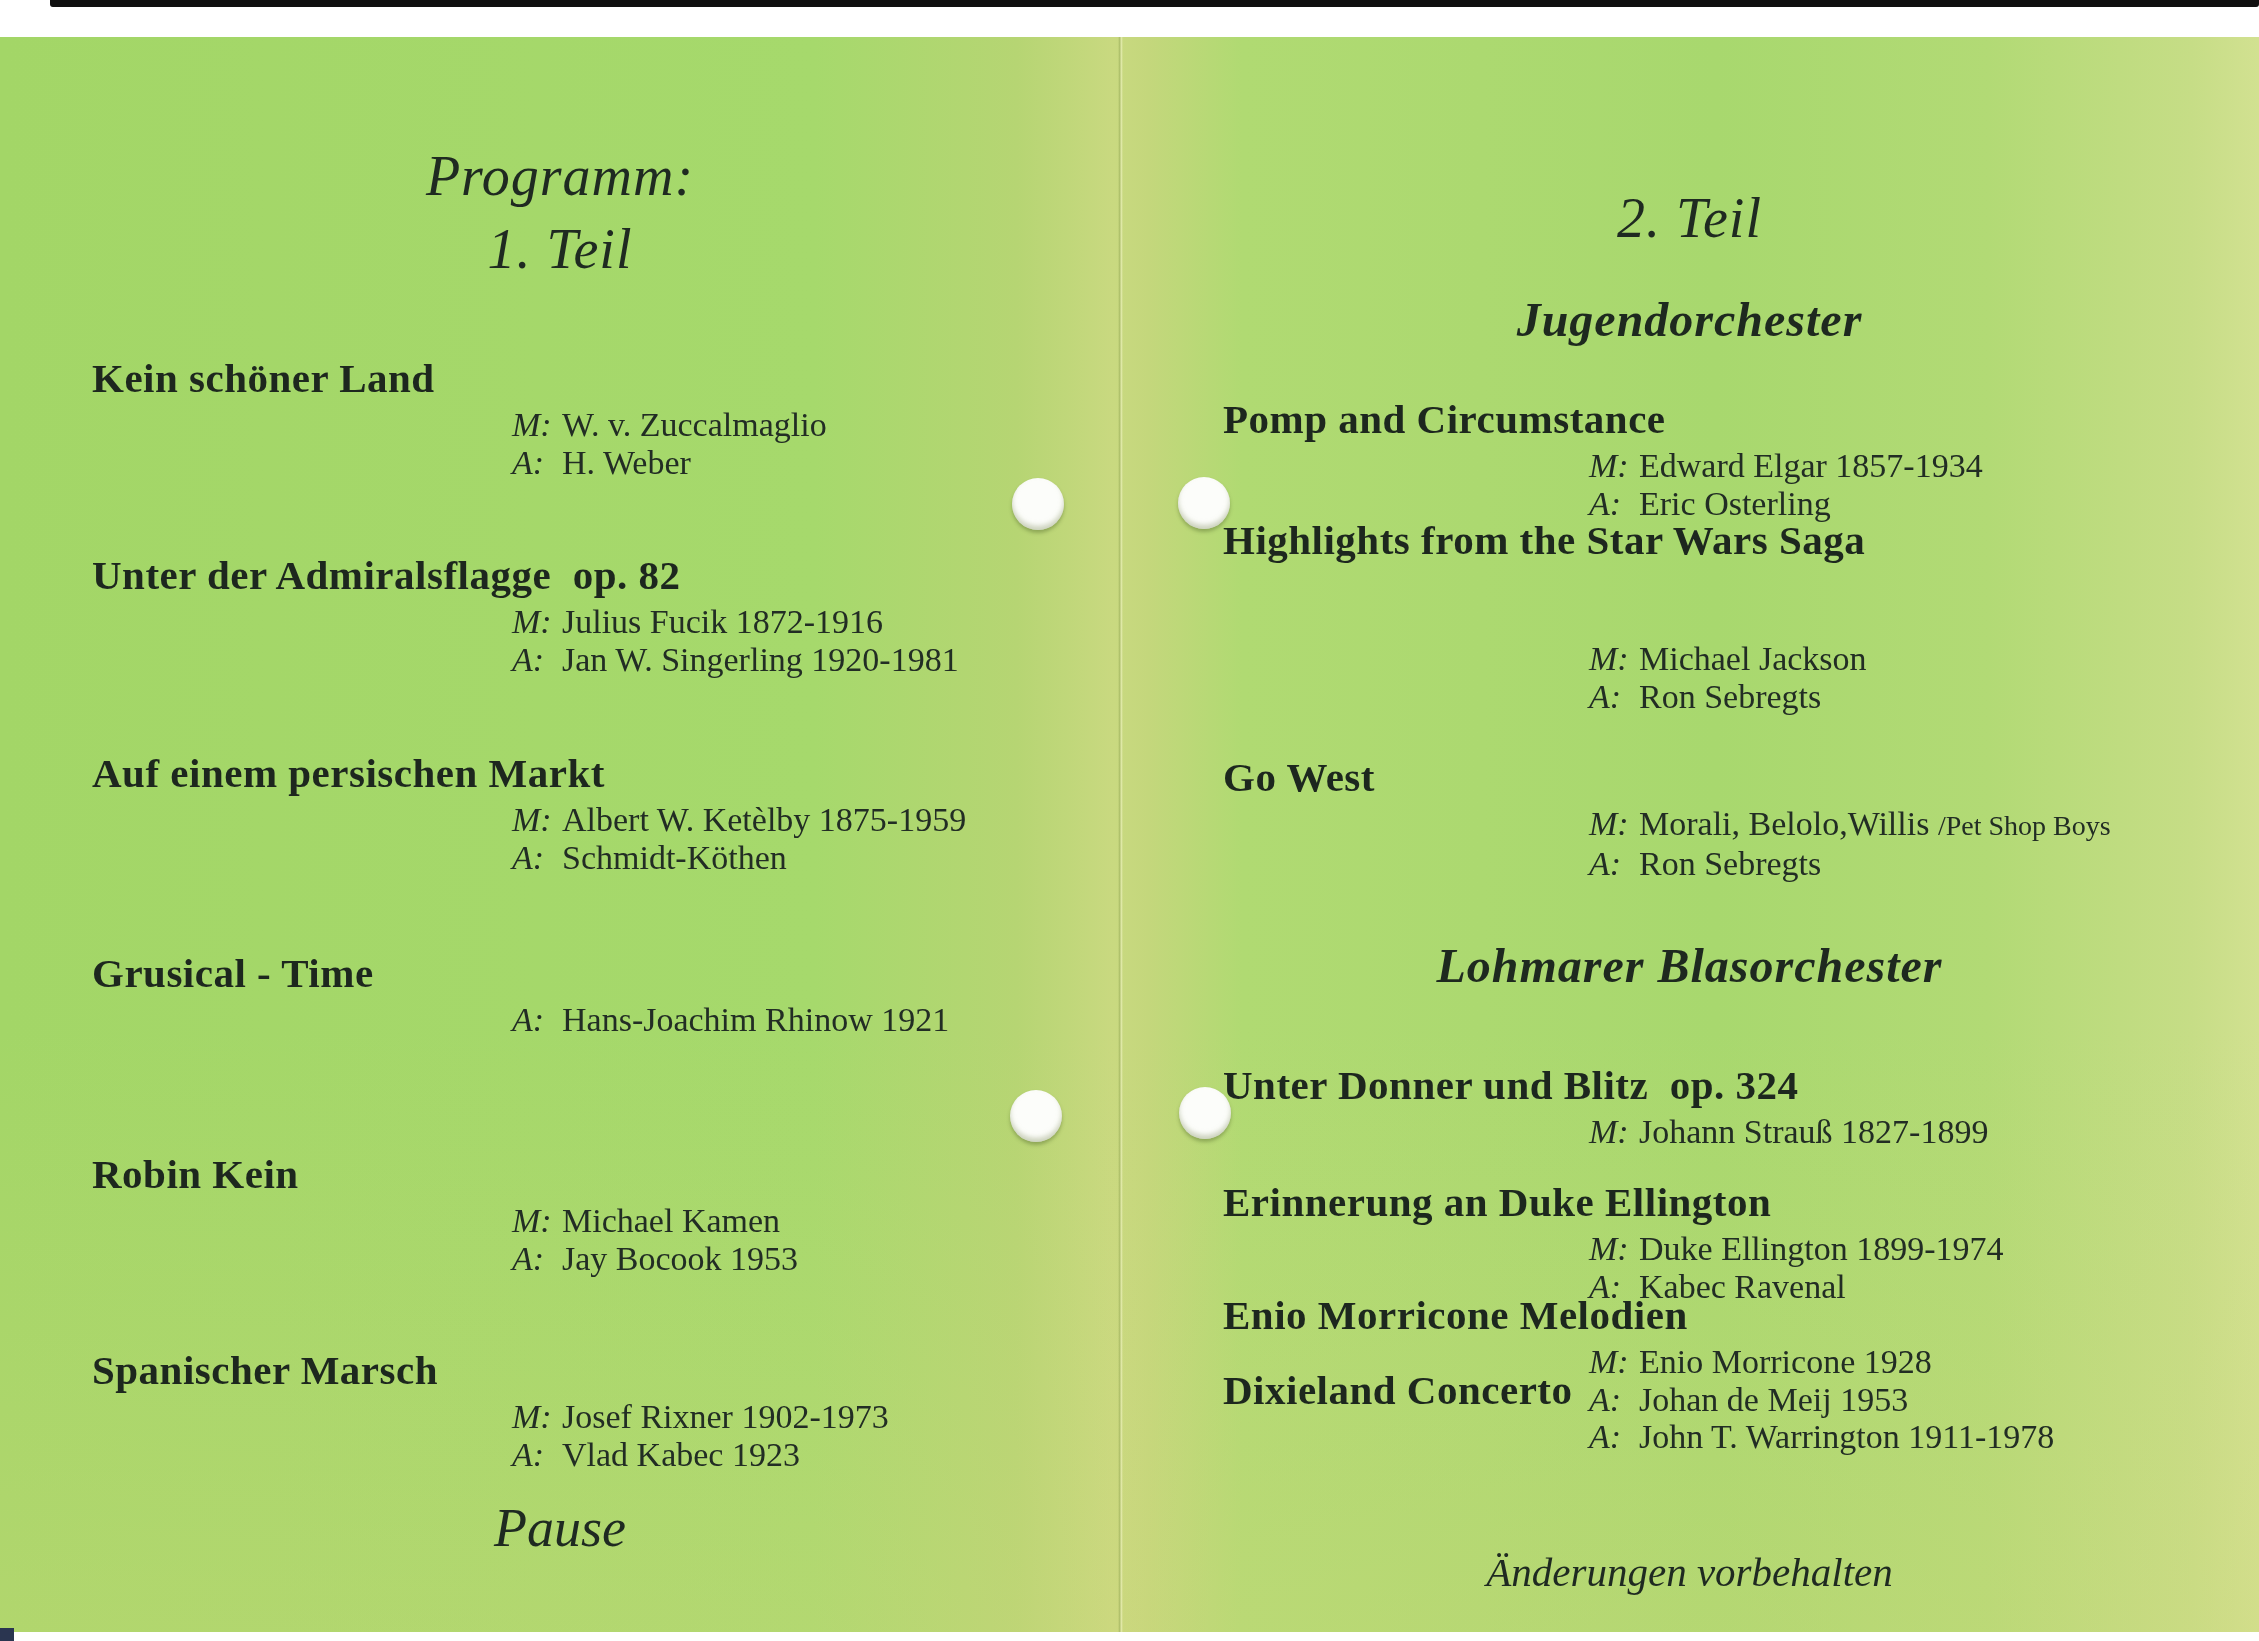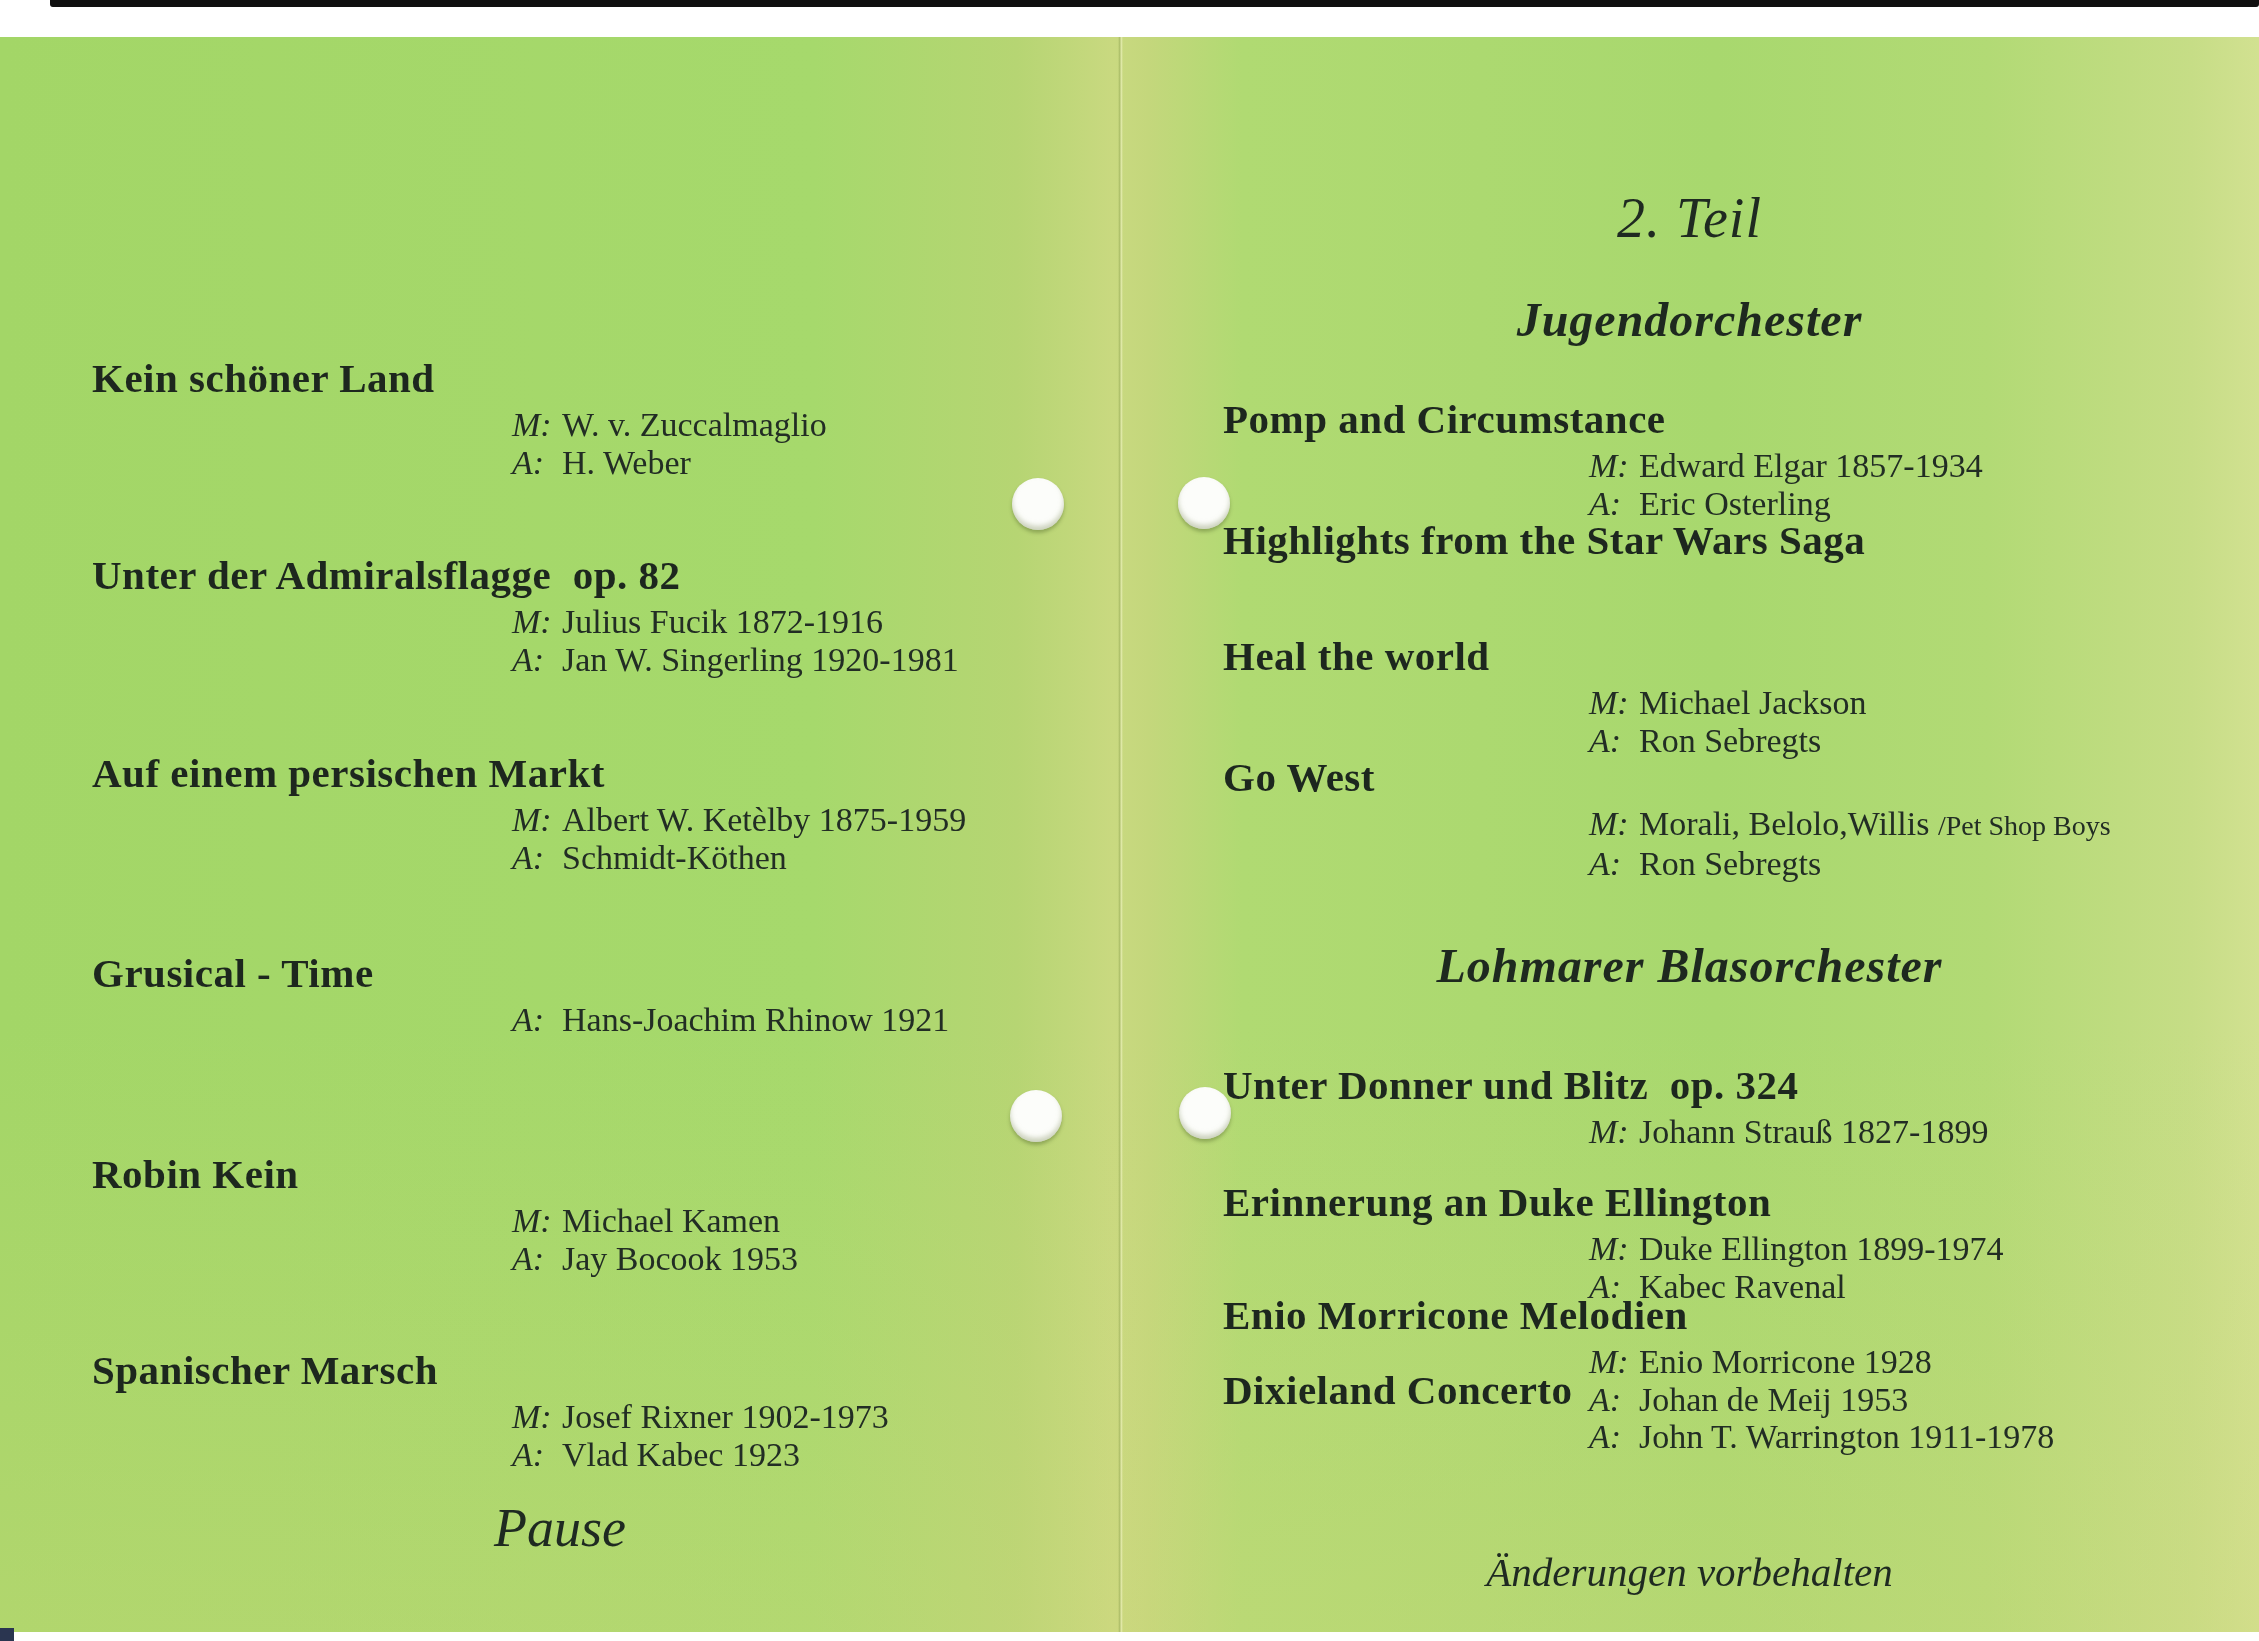--- a/index.html
+++ b/index.html
@@ -93,20 +93,24 @@
 
   <div class="paper">
     <div class="fold"></div>
 
     <div class="hole" style="left:1012px; top:441px;"></div>
     <div class="hole" style="left:1178px; top:440px;"></div>
     <div class="hole" style="left:1010px; top:1053px;"></div>
     <div class="hole" style="left:1179px; top:1050px;"></div>
 
     <div class="page page-left">
+      <div class="heading">
+        <div>Programm:</div>
+        <div>1. Teil</div>
+      </div>
       <div id="left-entries">
           <div class="entry" style="top: 319px;">
             <div class="entry-title">Kein schöner Land</div>
             <div class="credits">
               <div class="credit-line"><span class="credit-label">M:</span><span class="credit-text">W. v. Zuccalmaglio</span></div>
               <div class="credit-line"><span class="credit-label">A:</span><span class="credit-text">H. Weber</span></div>
             </div>
           </div>
           <div class="entry" style="top: 516px;">
             <div class="entry-title">Unter der Admiralsflagge  op. 82</div>
@@ -155,21 +159,20 @@
             <div class="entry-title">Pomp and Circumstance</div>
             <div class="credits">
               <div class="credit-line"><span class="credit-label">M:</span><span class="credit-text">Edward Elgar 1857-1934</span></div>
               <div class="credit-line"><span class="credit-label">A:</span><span class="credit-text">Eric Osterling</span></div>
             </div>
           </div>
           <div class="entry" style="top: 434px;">
             <div class="entry-title">Highlights from the Star Wars Saga</div>
           </div>
           <div class="entry" style="top: 550px;">
-            <div class="entry-title">Heal the world</div>
             <div class="credits">
               <div class="credit-line"><span class="credit-label">M:</span><span class="credit-text">Michael Jackson</span></div>
               <div class="credit-line"><span class="credit-label">A:</span><span class="credit-text">Ron Sebregts</span></div>
             </div>
           </div>
           <div class="entry" style="top: 671px;">
             <div class="entry-title">Go West</div>
             <div class="credits">
               <div class="credit-line"><span class="credit-label">M:</span><span class="credit-text">Morali, Belolo,Willis </span><span class="credit-small">/Pet Shop Boys</span></div>
               <div class="credit-line"><span class="credit-label">A:</span><span class="credit-text">Ron Sebregts</span></div>

